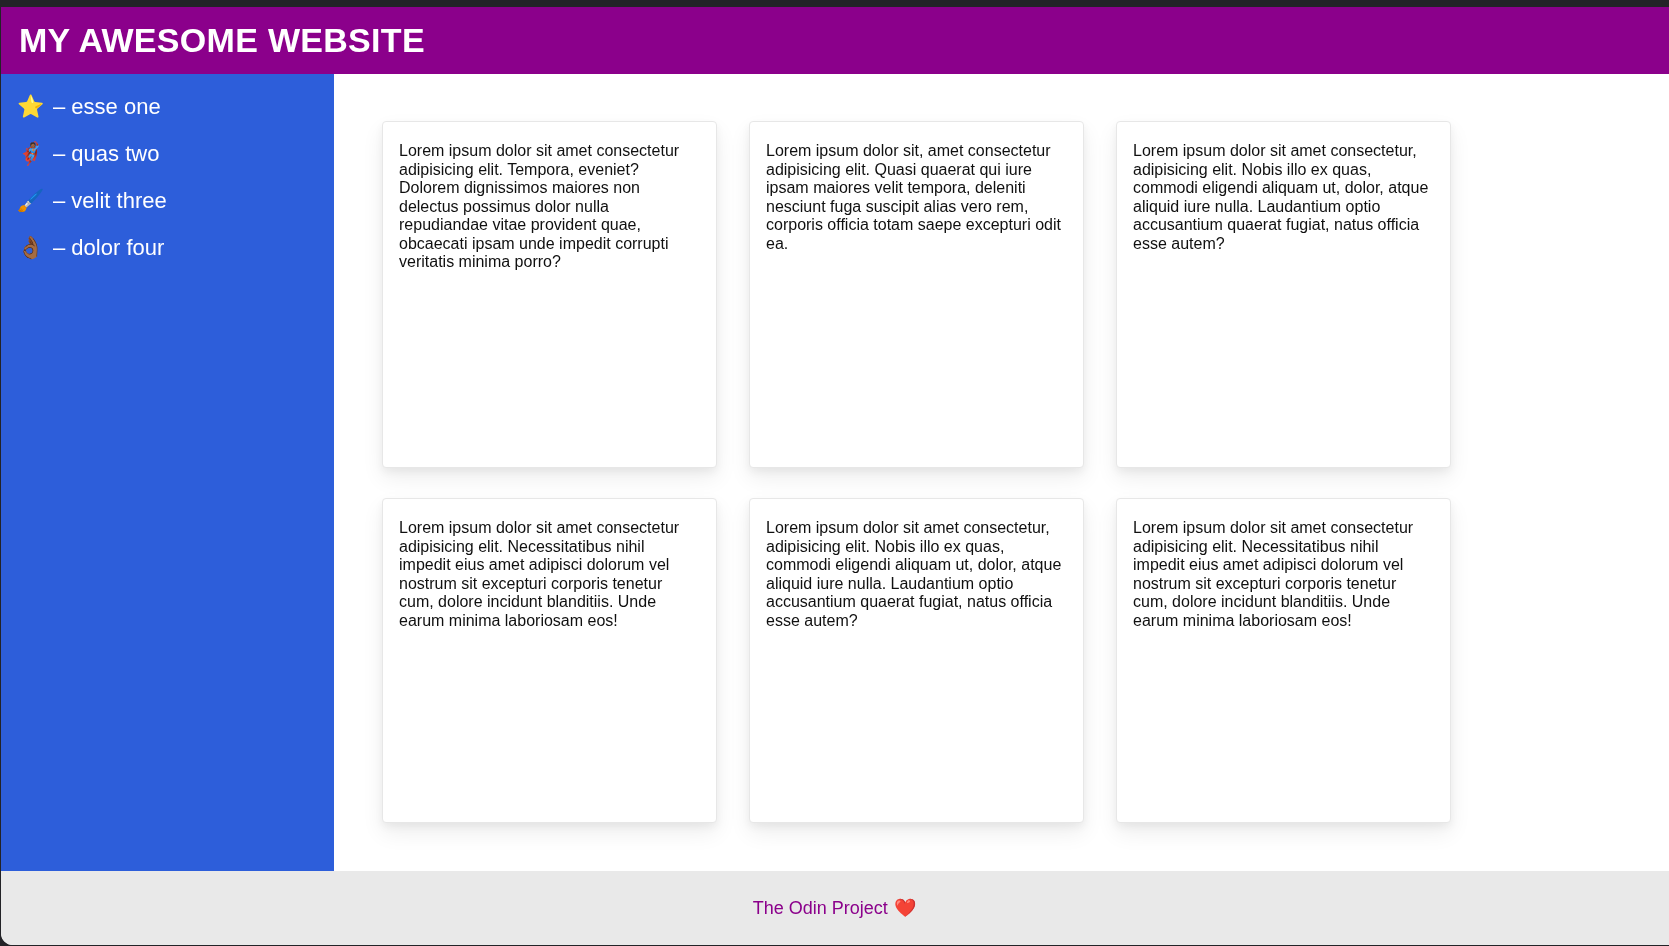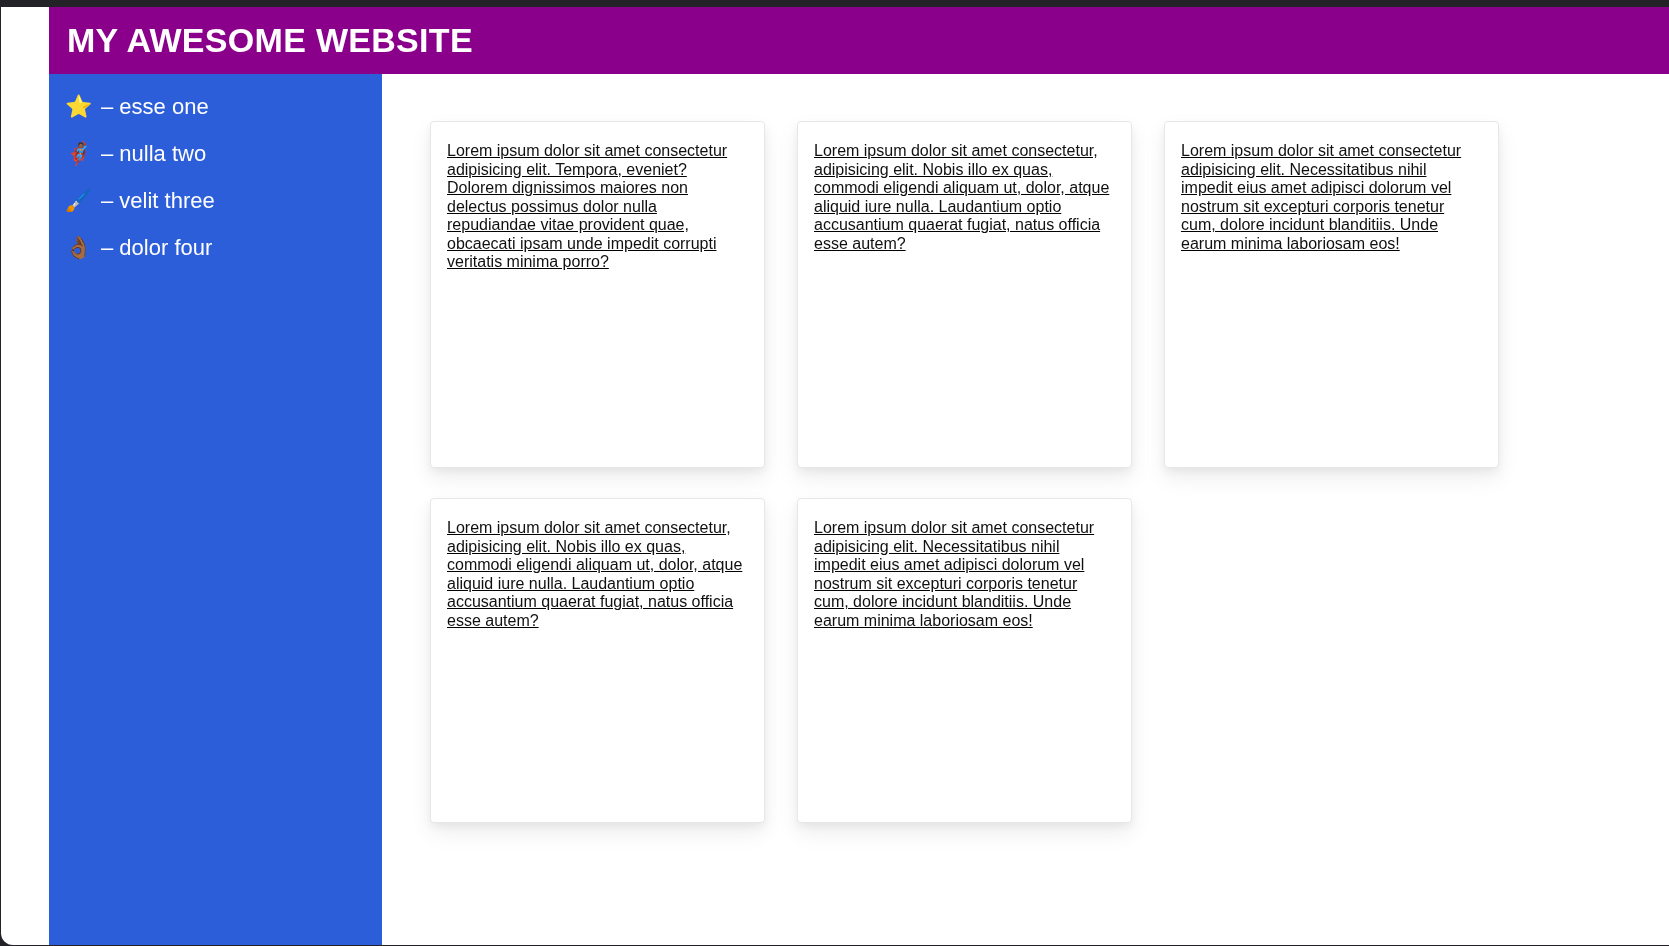--- a/index.html
+++ b/index.html
@@ -10,21 +10,20 @@
     position: relative;
   }
   .window {
     position: absolute;
     top: 7px; left: 1px; right: 0; bottom: 1px;
     background: #ffffff;
     border-bottom-left-radius: 12px;
     overflow: hidden;
     display: flex;
     flex-direction: column;
-    padding-left: 48px;
   }
   .site-header {
     height: 67px;
     flex: 0 0 67px;
     background: #8b008b;
     display: flex;
     align-items: center;
     padding-left: 18px;
   }
   .site-title {
@@ -72,21 +71,20 @@
     grid-template-columns: repeat(3, 335px);
     grid-template-rows: 347px 325px;
     column-gap: 32px;
     row-gap: 30px;
   }
   .card {
     background: #ffffff;
     border: 1px solid #e7e7e7;
     border-radius: 4px;
     box-shadow: 0 4px 8px rgba(0,0,0,0.05), 0 10px 22px rgba(0,0,0,0.07);
-    text-decoration: underline;
   }
   .card p {
     padding: 20px 16px;
     font-size: 16px;
     line-height: 1.16;
     color: #101010;
   }
   .site-footer {
     flex: 0 0 74px;
     height: 74px;
@@ -116,49 +114,56 @@
   <div class="content-row">
 
     <aside class="sidebar">
       <ul>
         <li>
           <span class="emoji">⭐</span>
           <span>– esse one</span>
         </li>
         <li>
           <span class="emoji">🦸🏾</span>
-          <span>– nulla two</span>
+          <span>– quas two</span>
         </li>
         <li>
           <span class="emoji">🖌️</span>
           <span>– velit three</span>
         </li>
         <li>
           <span class="emoji">👌🏾</span>
           <span>– dolor four</span>
         </li>
       </ul>
     </aside>
 
     <main class="main-area">
       <div class="card-grid">
         <article class="card">
           <p>Lorem ipsum dolor sit amet consectetur adipisicing elit. Tempora, eveniet? Dolorem dignissimos maiores non delectus possimus dolor nulla repudiandae vitae provident quae, obcaecati ipsam unde impedit corrupti veritatis minima porro?</p>
         </article>
         <article class="card">
+          <p>Lorem ipsum dolor sit, amet consectetur adipisicing elit. Quasi quaerat qui iure ipsam maiores velit tempora, deleniti nesciunt fuga suscipit alias vero rem, corporis officia totam saepe excepturi odit ea.</p>
+        </article>
+        <article class="card">
           <p>Lorem ipsum dolor sit amet consectetur, adipisicing elit. Nobis illo ex quas, commodi eligendi aliquam ut, dolor, atque aliquid iure nulla. Laudantium optio accusantium quaerat fugiat, natus officia esse autem?</p>
         </article>
         <article class="card">
           <p>Lorem ipsum dolor sit amet consectetur adipisicing elit. Necessitatibus nihil impedit eius amet adipisci dolorum vel nostrum sit excepturi corporis tenetur cum, dolore incidunt blanditiis. Unde earum minima laboriosam eos!</p>
         </article>
         <article class="card">
           <p>Lorem ipsum dolor sit amet consectetur, adipisicing elit. Nobis illo ex quas, commodi eligendi aliquam ut, dolor, atque aliquid iure nulla. Laudantium optio accusantium quaerat fugiat, natus officia esse autem?</p>
         </article>
         <article class="card">
           <p>Lorem ipsum dolor sit amet consectetur adipisicing elit. Necessitatibus nihil impedit eius amet adipisci dolorum vel nostrum sit excepturi corporis tenetur cum, dolore incidunt blanditiis. Unde earum minima laboriosam eos!</p>
         </article>
       </div>
     </main>
 
   </div>
 
+  <footer class="site-footer">
+    <a href="#">The Odin Project</a>
+    <span class="heart">❤️</span>
+  </footer>
 
 </div>
 
 </body></html>

